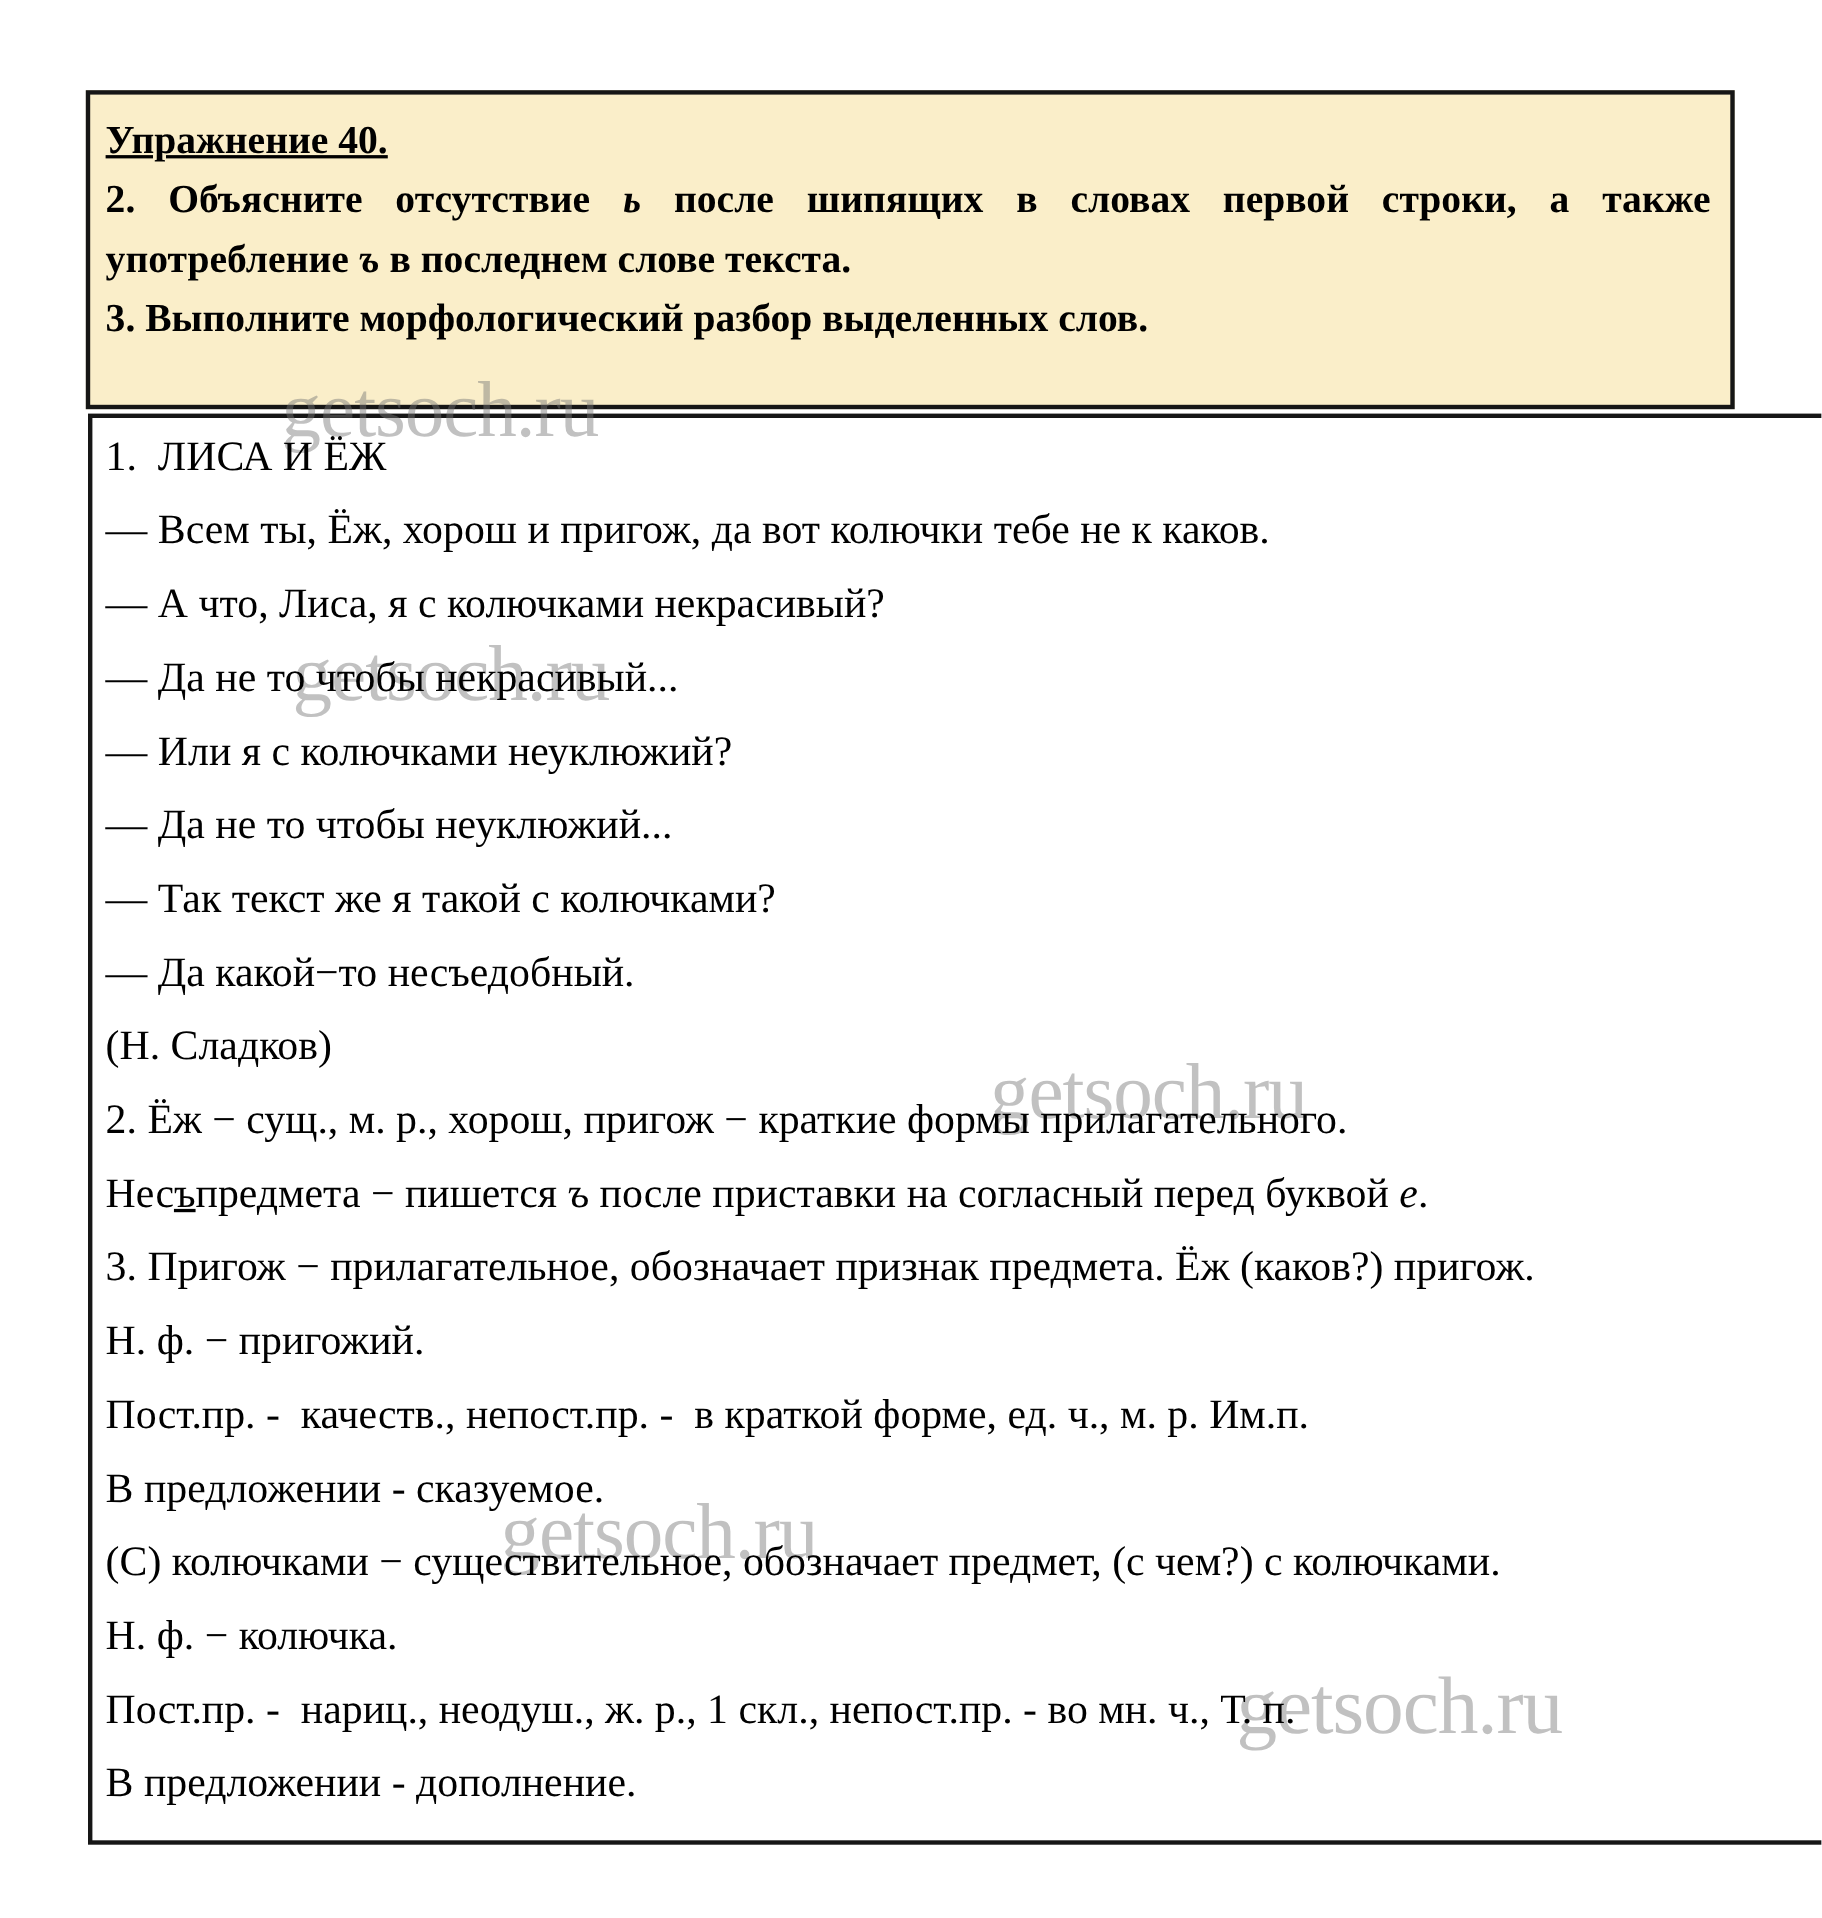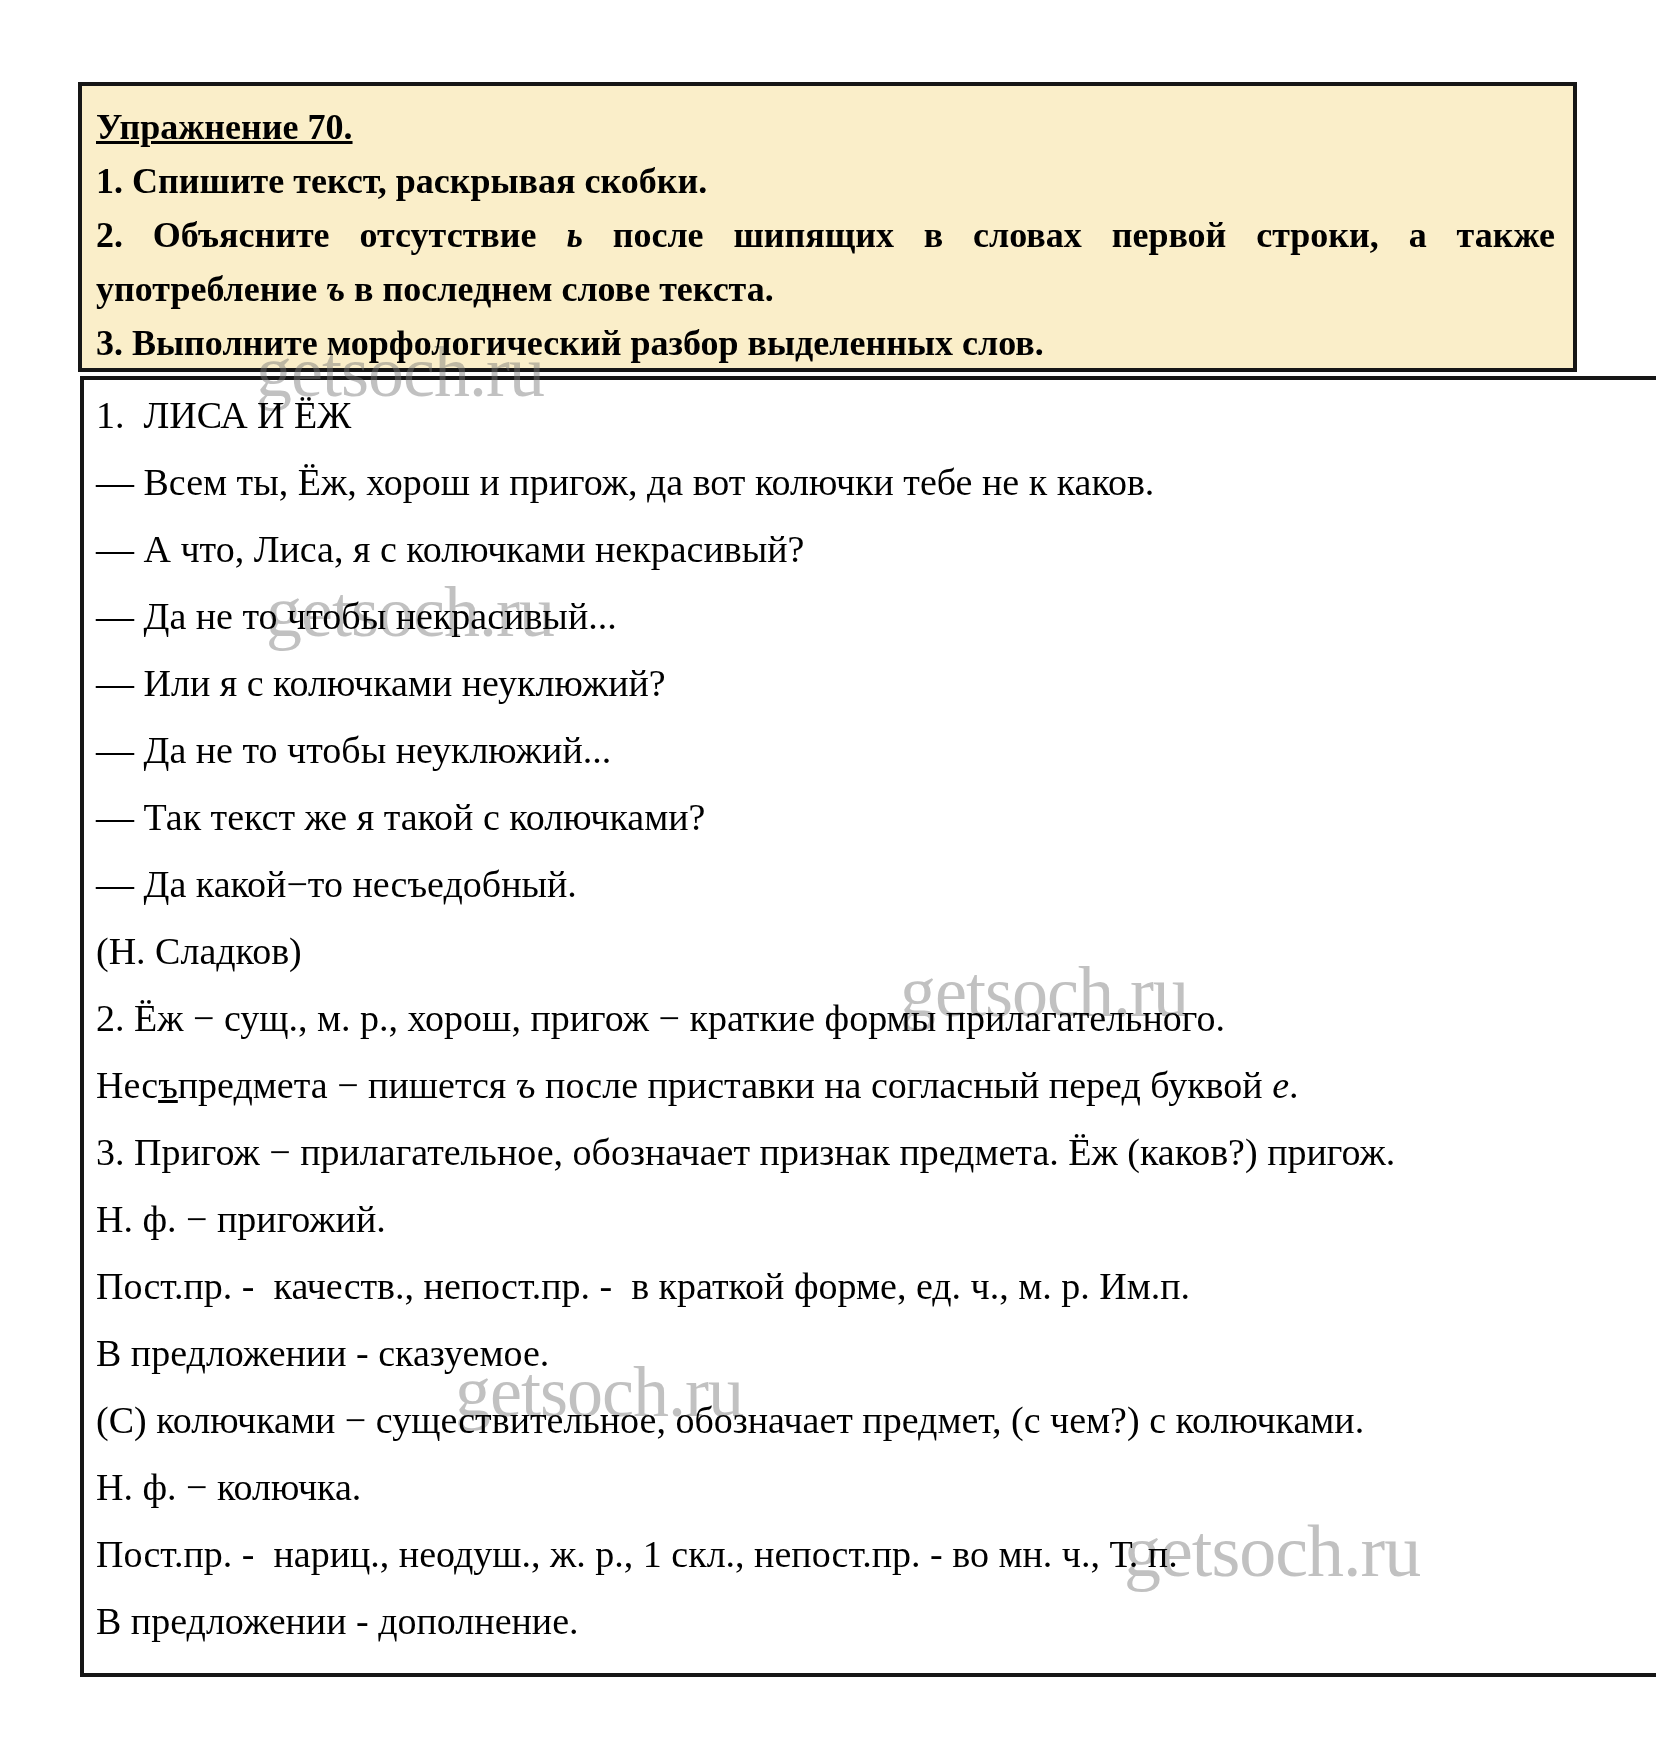--- a/index.html
+++ b/index.html
@@ -86,22 +86,21 @@
 <div class="page">
 
   <div class="wm wm-top">getsoch.ru</div>
   <div class="wm wm-2">getsoch.ru</div>
   <div class="wm wm-3">getsoch.ru</div>
   <div class="wm wm-4">getsoch.ru</div>
   <div class="wm wm-5">getsoch.ru</div>
   <div class="wm wm-6">getsoch.ru</div>
 
   <div class="header-box">
-    <p class="hline title-underline">Упражнение 70.</p>
-    <p class="hline">1. Спишите текст, раскрывая скобки.</p>
+    <p class="hline title-underline">Упражнение 40.</p>
     <p class="hline just"><span>2. Объясните отсутствие </span><span class="bi">ь</span><span> после шипящих в словах первой строки, а также</span></p>
     <p class="hline"><span>употребление </span><span class="bi">ъ</span><span> в последнем слове текста.</span></p>
     <p class="hline">3. Выполните морфологический разбор выделенных слов.</p>
   </div>
 
   <div class="main-box">
     <p class="mline">1.  ЛИСА И ЁЖ</p>
 
     <p class="mline"><span>— Всем ты, Ёж, хорош и </span><span class="b">пригож</span><span>, да вот колючки тебе не к каков.</span></p>
     <p class="mline">— А что, Лиса, я с колючками некрасивый?</p>

